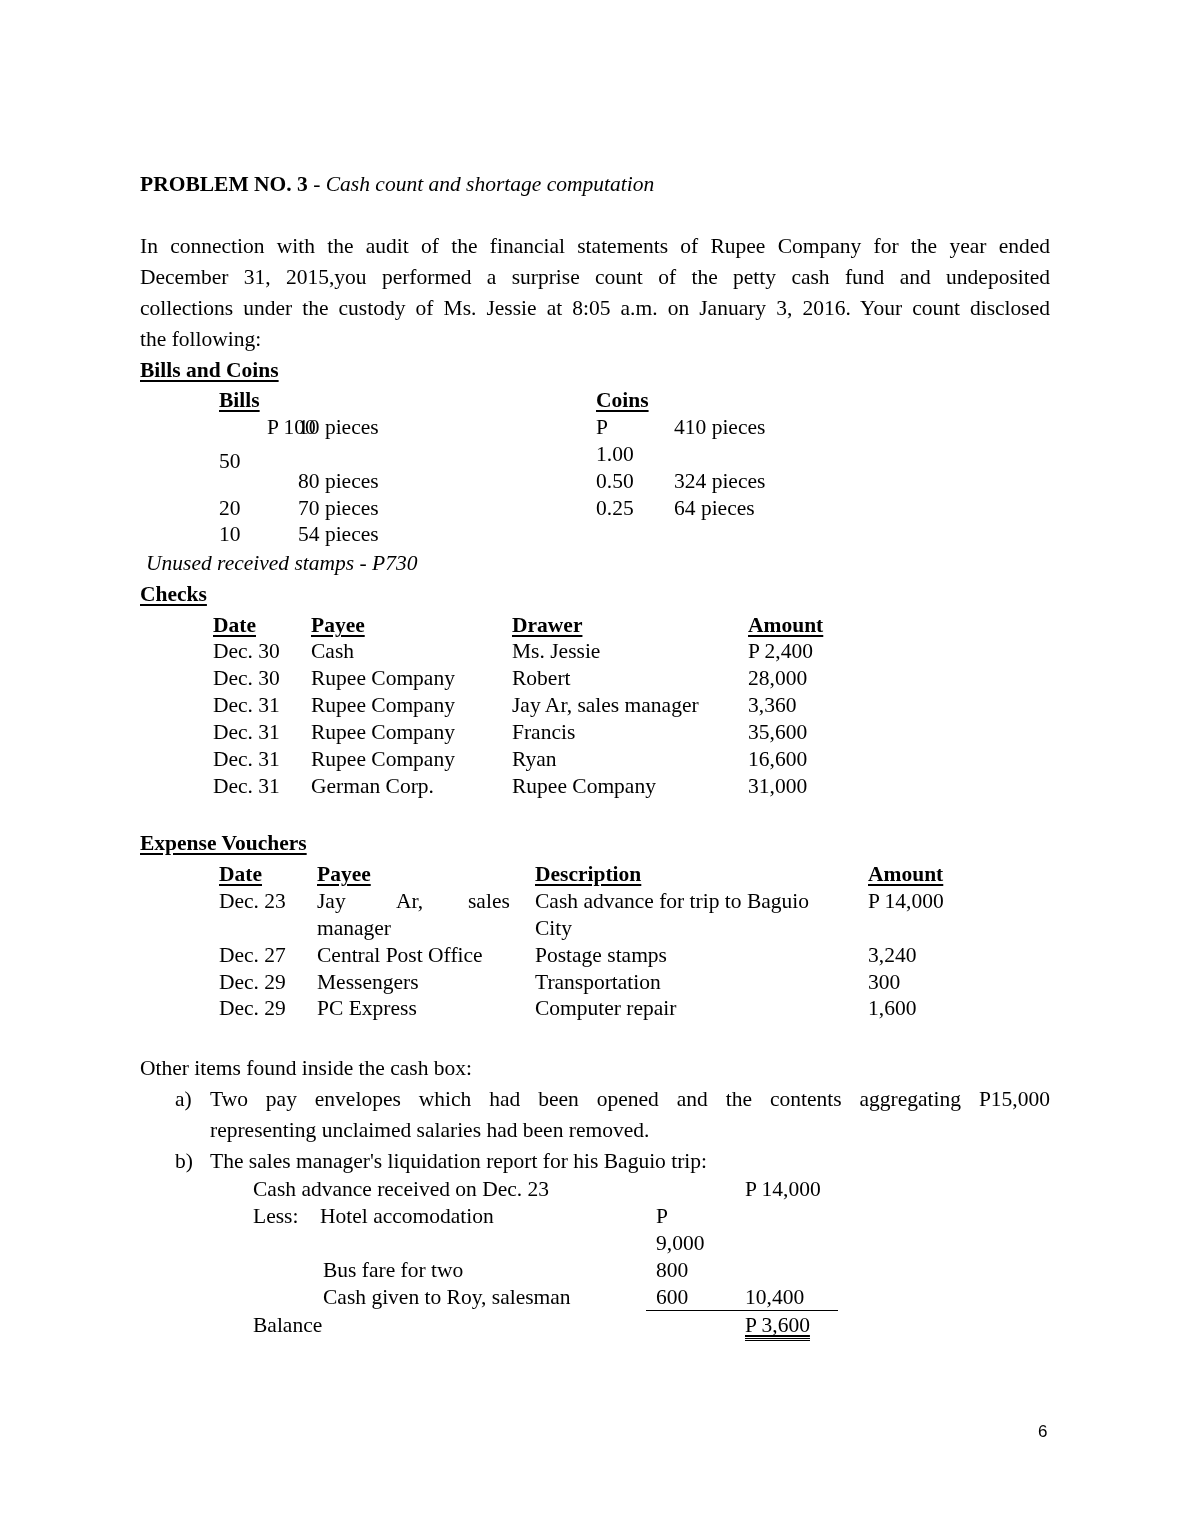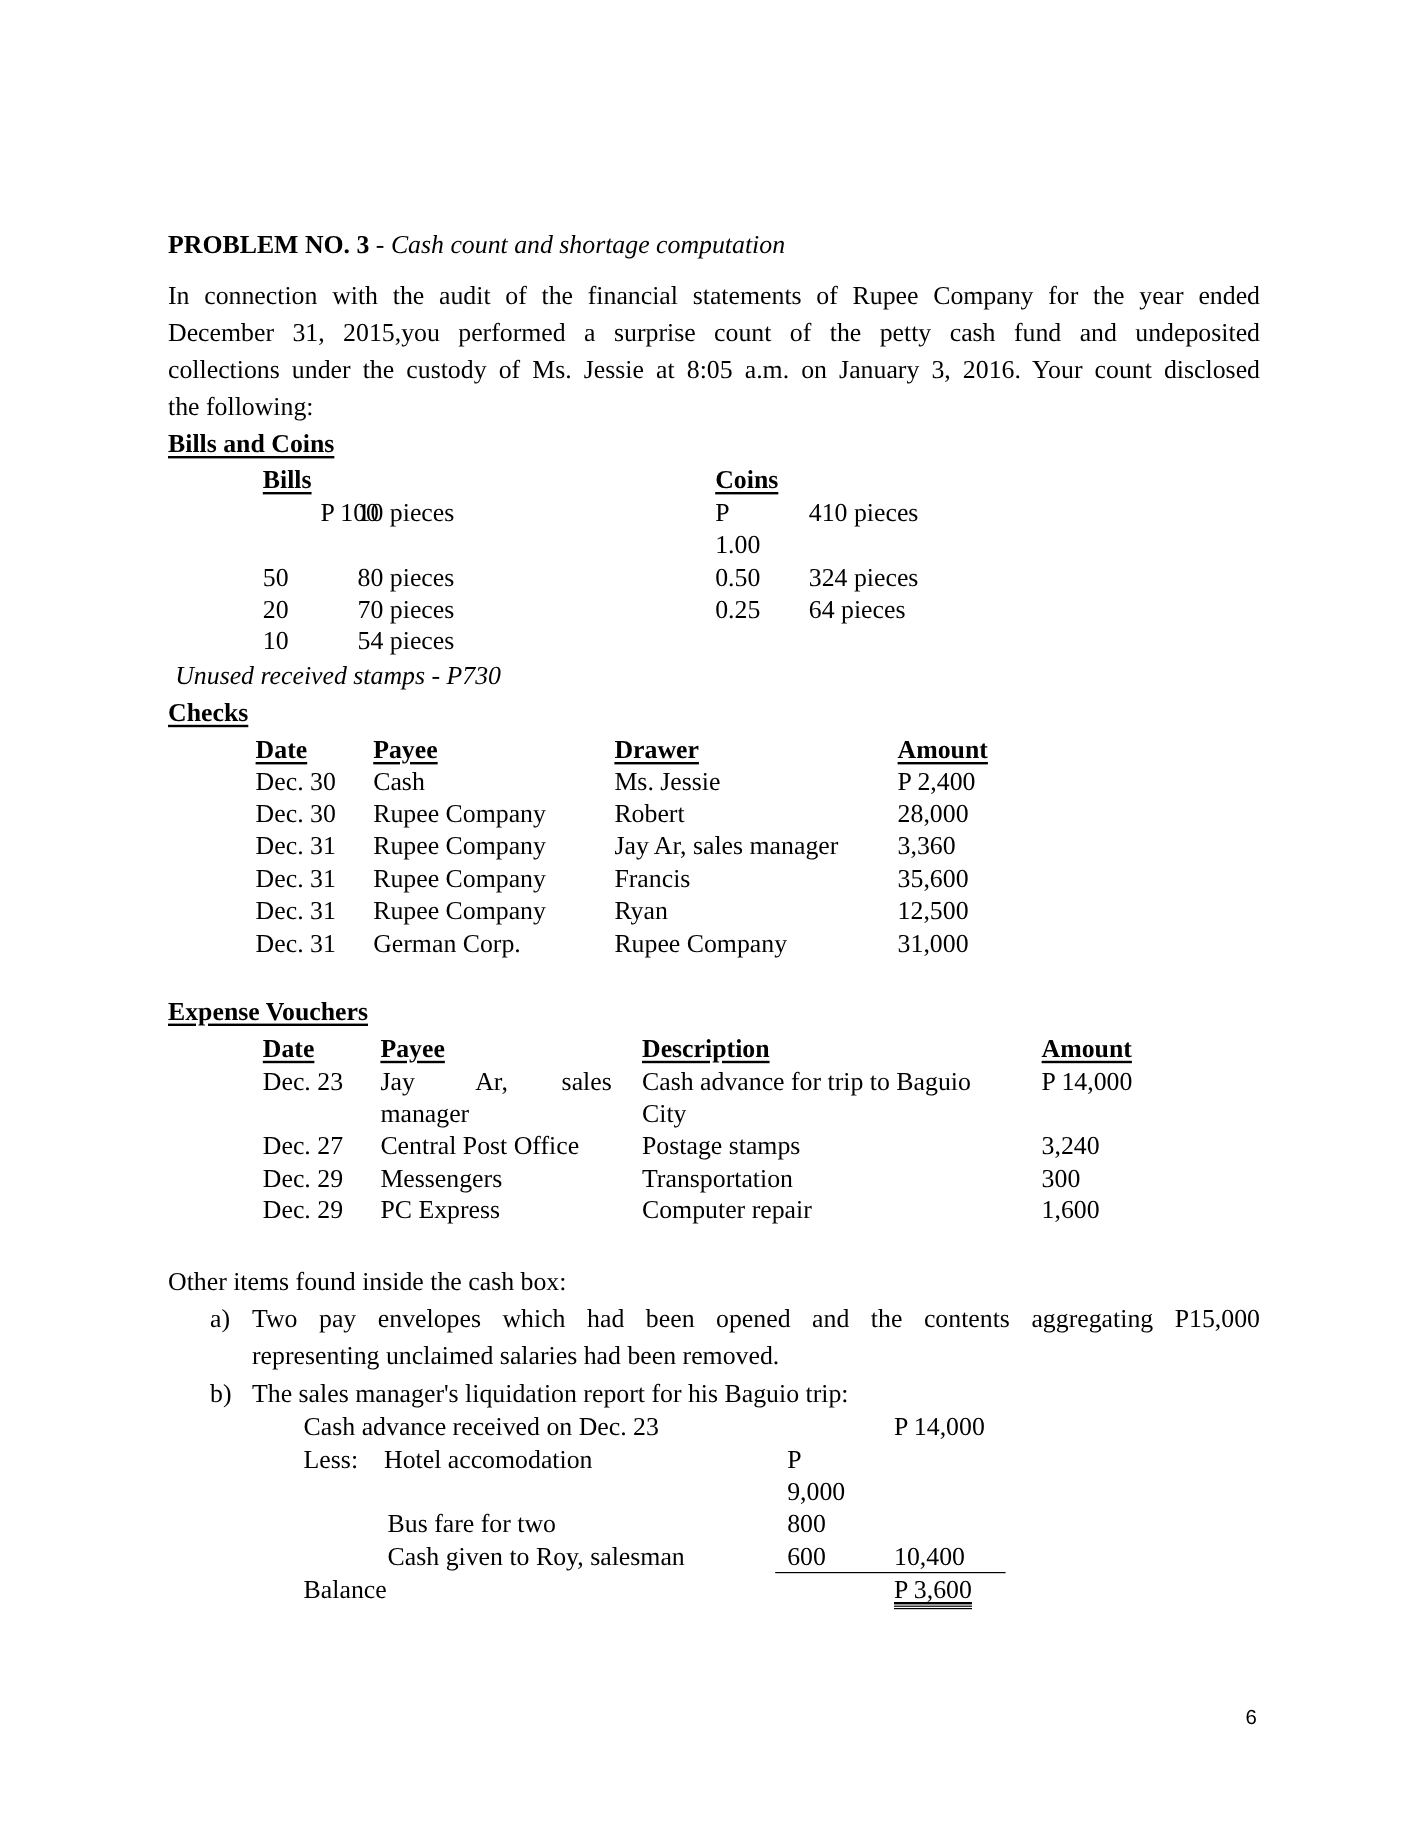--- a/index.html
+++ b/index.html
@@ -14,39 +14,39 @@
     .u { text-decoration: underline; text-underline-offset: 3px; text-decoration-thickness: 1.5px; }
     .justify-line { position: absolute; left: 140px; width: 910px; text-align: justify; text-align-last: justify; white-space: nowrap; line-height: 31px; }
     .justify-last { position: absolute; left: 140px; line-height: 31px; white-space: nowrap; }
     .rule { position: absolute; height: 0; border-top: 1.5px solid #000; }
     .dbl { border-bottom: 3px double #000; padding-bottom: 1px; }
     .pagenum { font-family: "Liberation Sans", "DejaVu Sans", sans-serif; font-size: 17px; }
   </style>
 </head>
 <body>
 
-<div class="abs" style="left:140px; top:171px;margin-top:20px;">
+<div class="abs" style="left:140px; top:171px;">
   <span class="b">PROBLEM NO. 3</span><span> - </span><span class="i">Cash count and shortage computation</span>
 </div>
 
 <div>
   <div class="justify-line" style="top:231px;">In connection with the audit of the financial statements of Rupee Company for the year ended</div>
   <div class="justify-line" style="top:262px;">December 31, 2015,you performed a surprise count of the petty cash fund and undeposited</div>
   <div class="justify-line" style="top:293px;">collections under the custody of Ms. Jessie at 8:05 a.m. on January 3, 2016. Your count disclosed</div>
   <div class="justify-last" style="top:324px;">the following:</div>
 </div>
 
 <div>
   <div class="abs b u" style="left:140px; top:357px;">Bills and Coins</div>
   <div class="abs b u" style="left:219px; top:387px;">Bills</div>
   <div class="abs b u" style="left:596px; top:387px;">Coins</div>
 
   <div class="abs" style="left:219px; top:414px;margin-left:48px;">P 100</div>
   <div class="abs" style="left:298px; top:414px;">10 pieces</div>
-  <div class="abs" style="left:219px; top:468px;">50</div>
+  <div class="abs" style="left:219px; top:448px;">50</div>
   <div class="abs" style="left:298px; top:468px;">80 pieces</div>
   <div class="abs" style="left:219px; top:495px;">20</div>
   <div class="abs" style="left:298px; top:495px;">70 pieces</div>
   <div class="abs" style="left:219px; top:521px;">10</div>
   <div class="abs" style="left:298px; top:521px;">54 pieces</div>
 
   <div class="abs" style="left:596px; top:414px;">P</div>
   <div class="abs" style="left:596px; top:441px;">1.00</div>
   <div class="abs" style="left:674px; top:414px;">410 pieces</div>
   <div class="abs" style="left:596px; top:468px;">0.50</div>
@@ -85,21 +85,21 @@
       <div>
         <div class="abs" style="left: 213px; top: 719px;">Dec. 31</div>
         <div class="abs" style="left: 311px; top: 719px;">Rupee Company</div>
         <div class="abs" style="left: 512px; top: 719px;">Francis</div>
         <div class="abs" style="left: 748px; top: 719px;">35,600</div>
       </div>
       <div>
         <div class="abs" style="left: 213px; top: 746px;">Dec. 31</div>
         <div class="abs" style="left: 311px; top: 746px;">Rupee Company</div>
         <div class="abs" style="left: 512px; top: 746px;">Ryan</div>
-        <div class="abs" style="left: 748px; top: 746px;">12,500</div>
+        <div class="abs" style="left: 748px; top: 746px;">16,600</div>
       </div>
       <div>
         <div class="abs" style="left: 213px; top: 773px;">Dec. 31</div>
         <div class="abs" style="left: 311px; top: 773px;">German Corp.</div>
         <div class="abs" style="left: 512px; top: 773px;">Rupee Company</div>
         <div class="abs" style="left: 748px; top: 773px;">31,000</div>
       </div>
     </div>
 </div>
 

